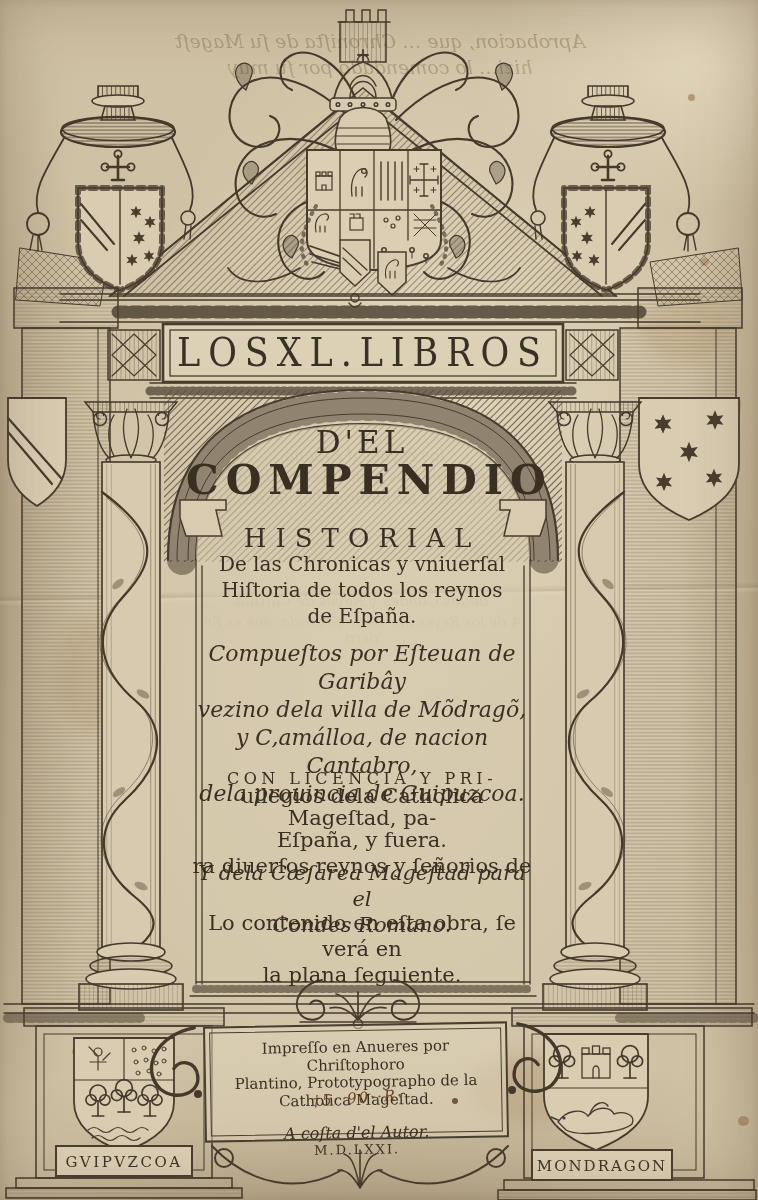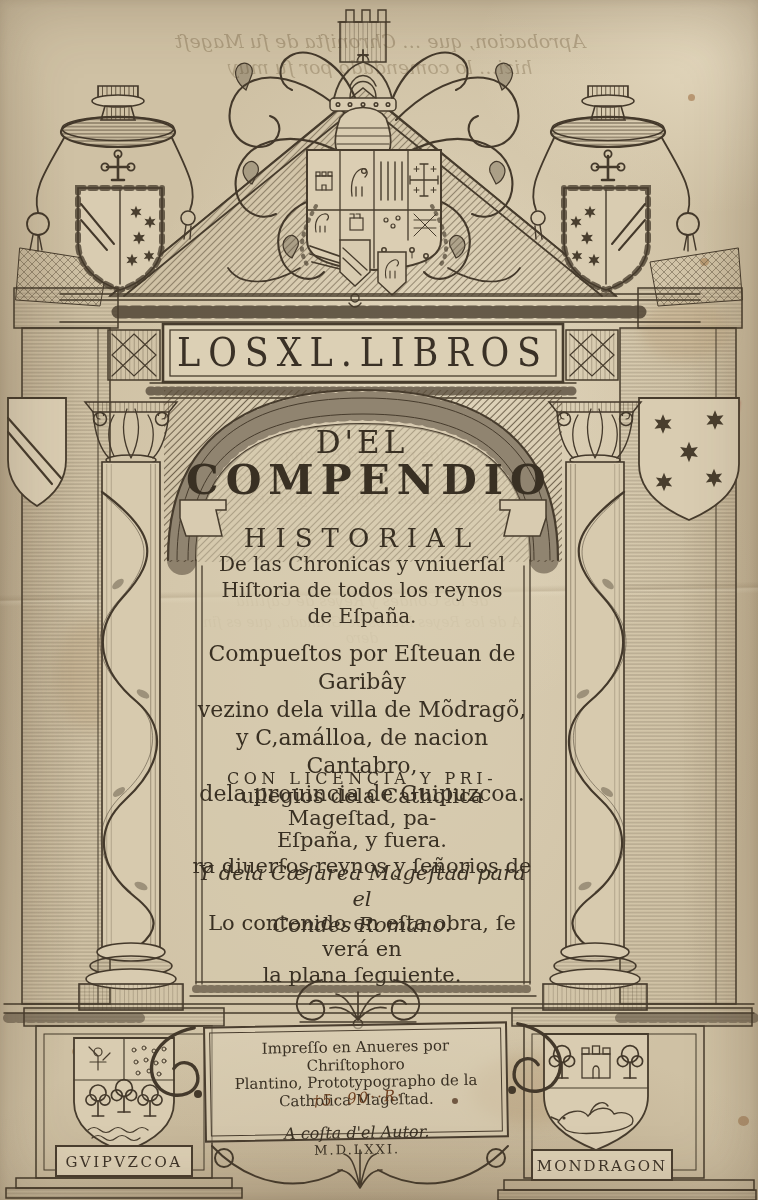--- a/index.html
+++ b/index.html
@@ -19,21 +19,21 @@
     box-shadow:inset 0 0 70px rgba(74,55,32,.28), inset 0 0 10px rgba(74,55,32,.12);}
   .stain{position:absolute;border-radius:50%;pointer-events:none;}
   svg{position:absolute;left:0;top:0;}
   .txt{position:absolute;text-align:center;color:#393023;z-index:4;}
   .ghost{transform:scaleX(-1);filter:blur(.4px);color:#7e6b4c;z-index:1;font-style:italic;}
   .tl{left:186px;width:352px;}
   .t-del       {top:424px;font-size:31px;letter-spacing:4px;}
   .t-compendio {top:456px;font-size:41px;letter-spacing:7px;font-weight:bold;}
   .t-historial {top:507px;font-size:26px;letter-spacing:9px;margin-top:16px;}
   .t-sub  {top:551px;font-size:20px;line-height:26px;}
-  .t-byl  {top:640px;font-size:22px;line-height:28px;}
+  .t-byl  {top:640px;font-size:22px;line-height:28px;font-style:italic;}
   .t-lic0 {top:769px;font-size:16px;letter-spacing:4.5px;}
   .t-lic  {font-size:21px;line-height:22px;}
   .t-imp  {top:860px;font-size:21px;line-height:26px;font-style:italic;}
   .t-note {top:910px;font-size:21px;line-height:26px;text-align:center;}
   .imprint{position:absolute;left:204px;top:1024px;width:300px;height:112px;z-index:4;
     transform:rotate(-1deg);border:2px solid #4a3e2f;background:rgba(222,211,185,.55);}
   .imprint .inner{position:absolute;inset:4px;border:1px solid #4a3e2f;
     text-align:center;color:#3a3124;}
   .imp-l{font-size:15px;line-height:17.5px;}
   .imp-l:first-child{padding-top:8px;}

